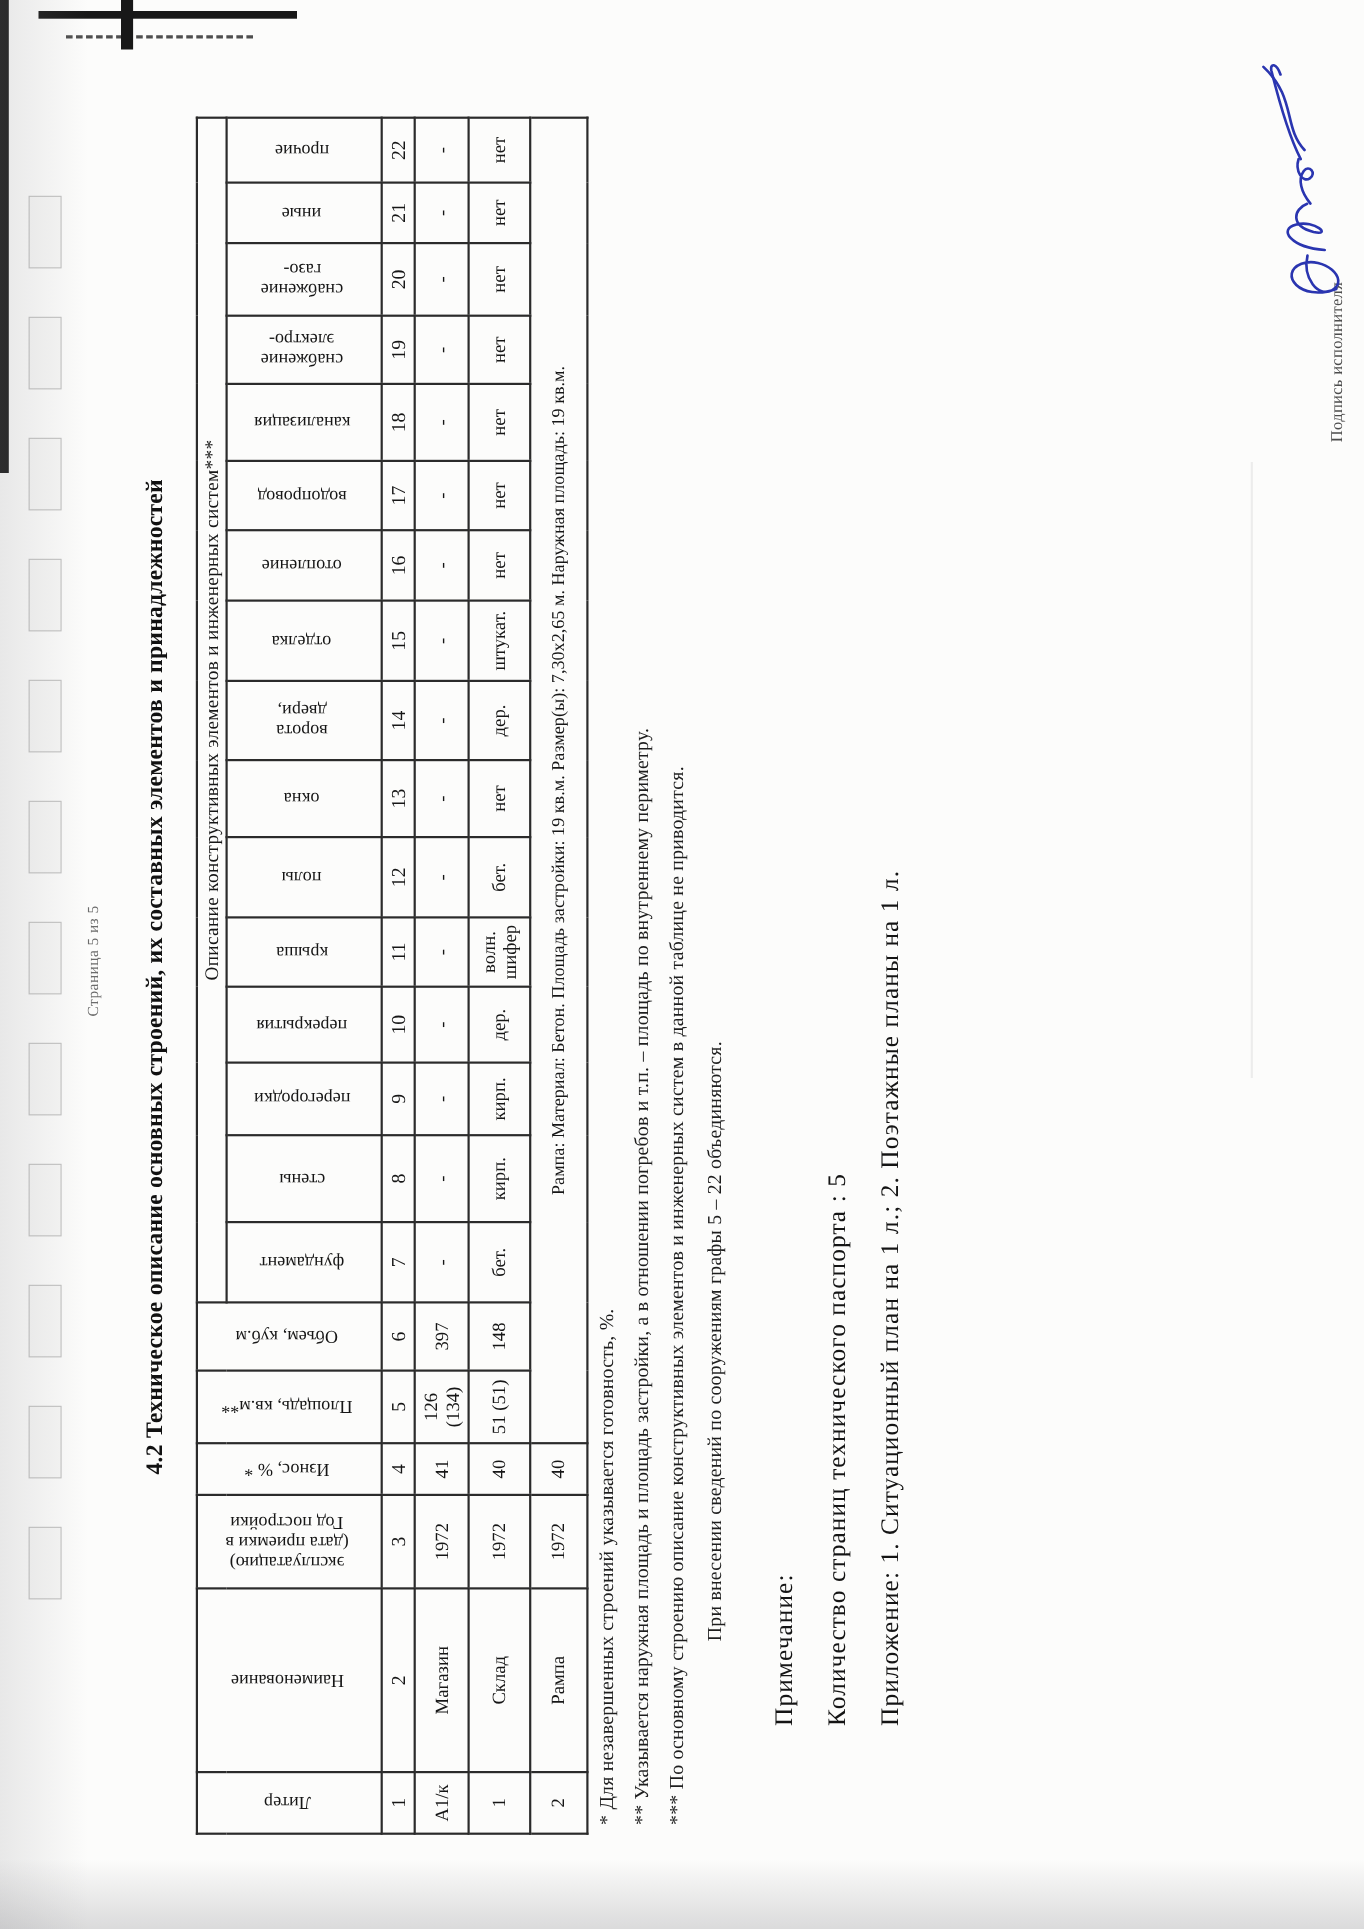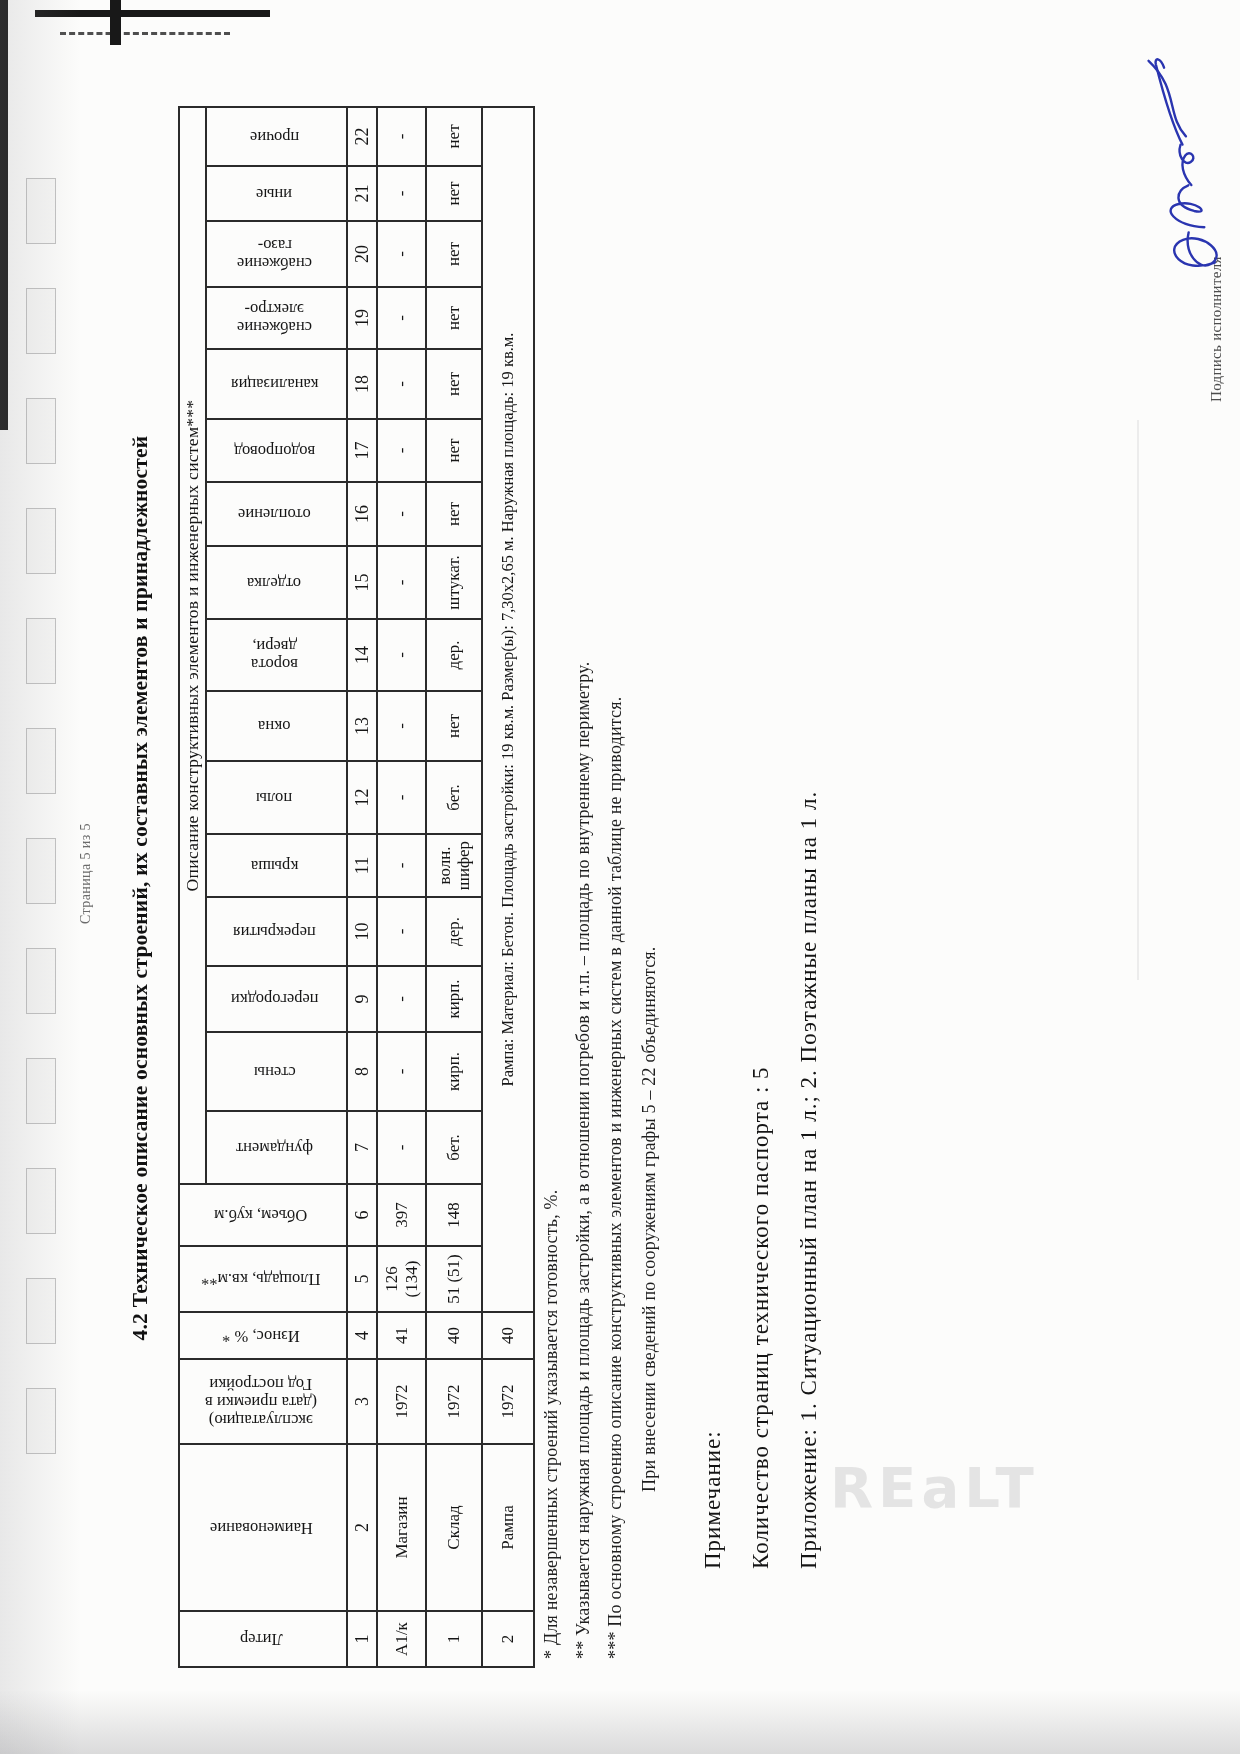--- a/index.html
+++ b/index.html
@@ -257,15 +257,14 @@
     <div class="regbox" style="left:1070px;"></div>
     <div class="regbox" style="left:1180px;"></div>
     <div class="regbox" style="left:1290px;"></div>
     <div class="regbox" style="left:1400px;"></div>
     <div class="regbox" style="left:1510px;"></div>
   </div>
 
   <div class="left-tint"></div>
   <div class="bottom-shade"></div>
   <div class="streak"></div>
-  <div class="watermark">REaLT</div>
 
 </div>
 
 </body></html>

